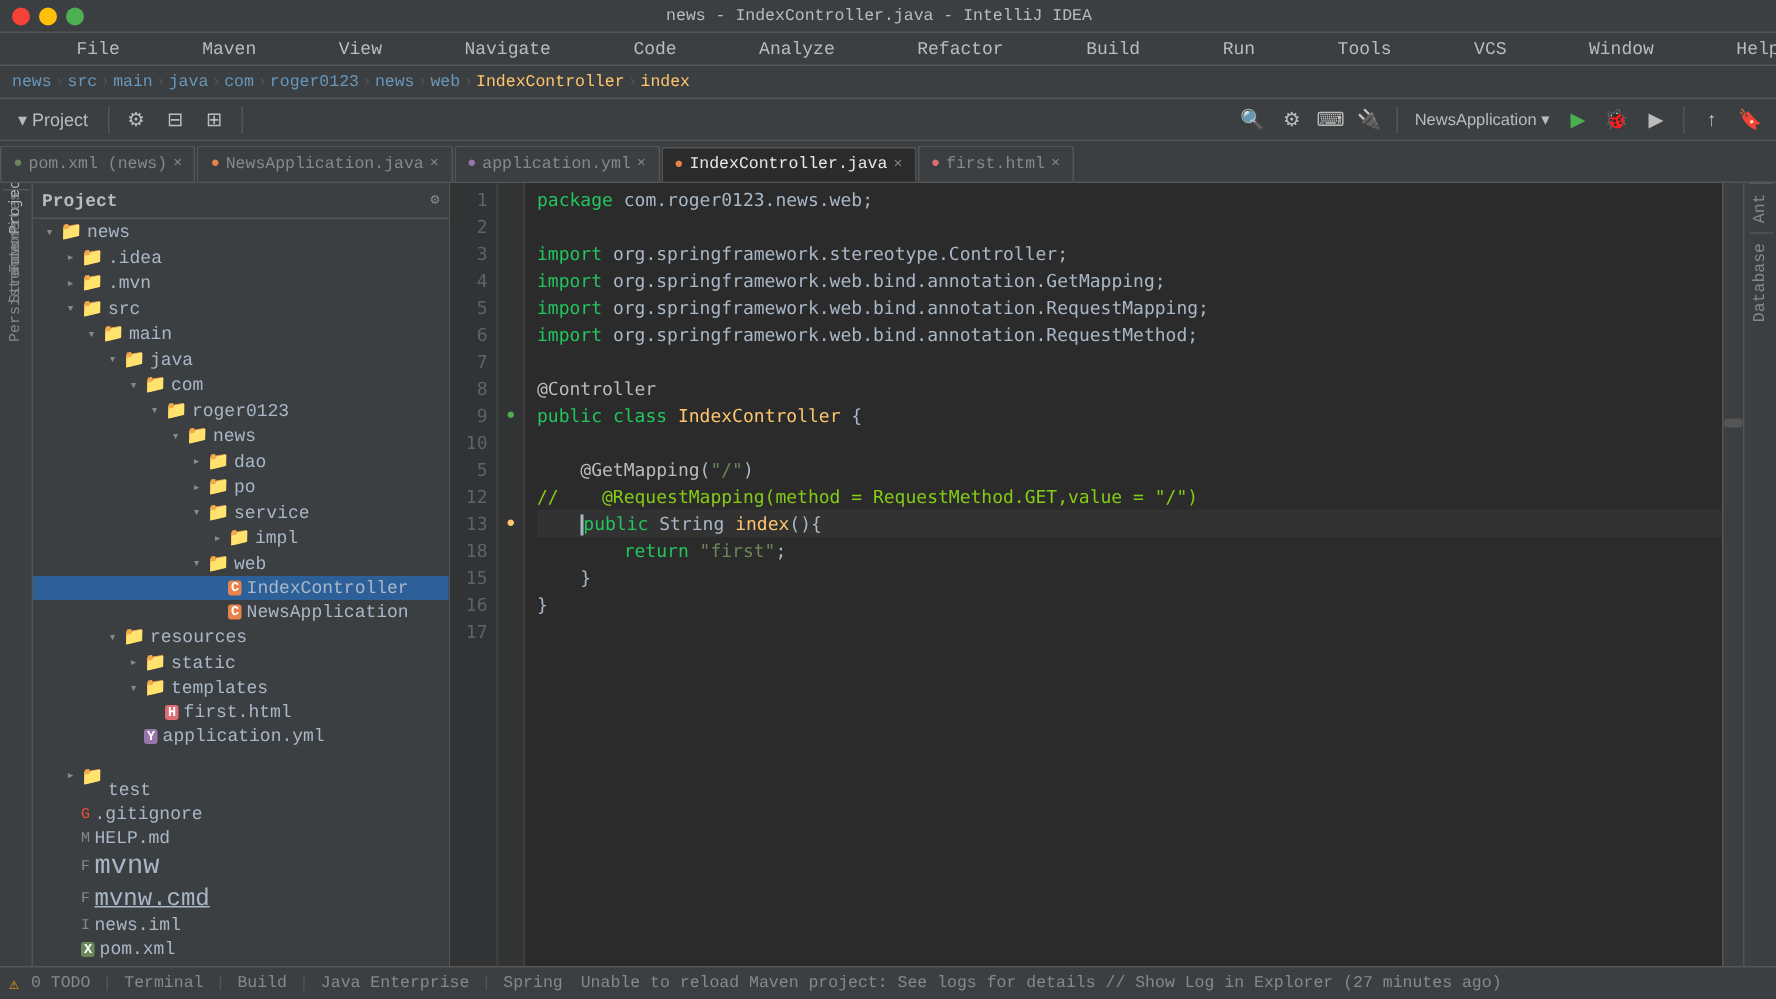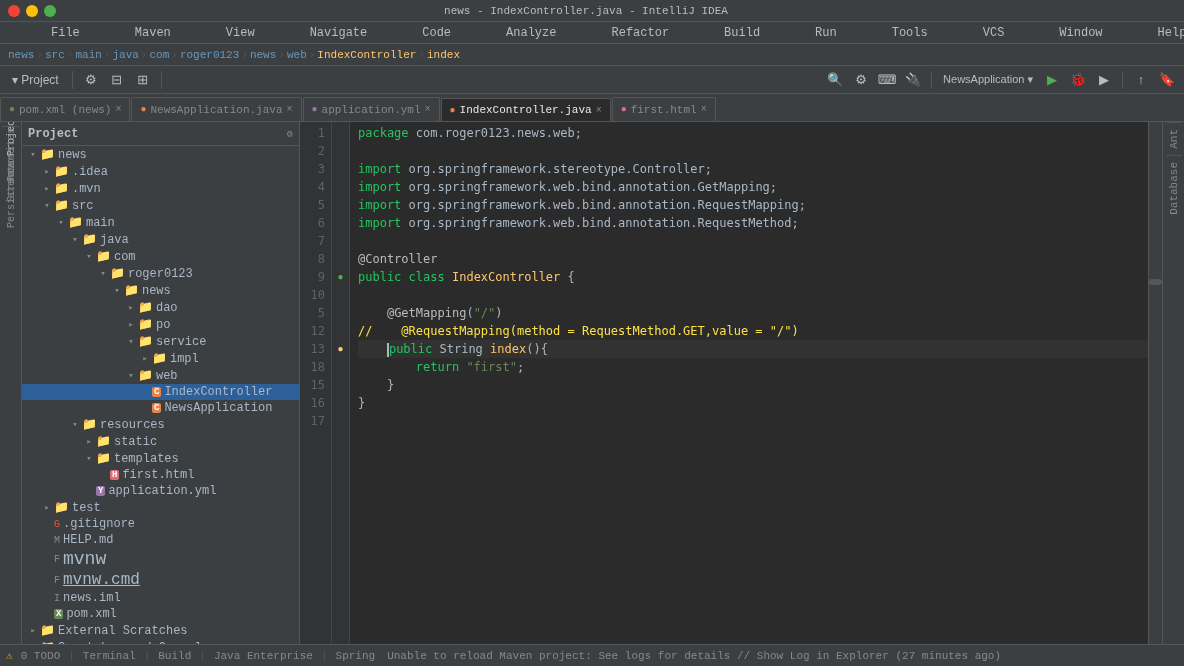--- a/index.html
+++ b/index.html
@@ -213,21 +213,21 @@
       padding: 2px 0 2px 8px;
       line-height: 1.5;
       font-size: 12px;
     }
     #code-view::-webkit-scrollbar { height: 8px; width: 8px; }
     #code-view::-webkit-scrollbar-track { background: #3c3f41; }
     #code-view::-webkit-scrollbar-thumb { background: #555; }
     .kw { color: #22c55e; }
     .annotation { color: #bbb; }
     .string { color: #6a8759; }
-    .comment { color: #fde047; }
+    .comment { color: #84cc16; }
     .type { color: #a9b7c6; }
     .fn { color: #ffc66d; }
     .pkg { color: #a9b7c6; }
     .cls { color: #ffc66d; }
     .cursor { display: inline-block; width: 2px; height: 14px; background: #a9b7c6; vertical-align: middle; }
 
     
     #statusbar {
       background: #3c3f41;
       height: 22px;
@@ -472,21 +472,21 @@
           <span style="font-size:12px;">first.html</span>
         </div>
         <div class="tree-item" style="padding-left: 60px;">
           <span style="width:14px;display:inline-block;"></span>
           <span style="background:#9876aa;color:#fff;font-size:9px;font-weight:bold;padding:0 2px;margin-right:3px;border-radius:2px;">Y</span>
           <span style="font-size:12px;">application.yml</span>
         </div>
         <div class="tree-item" style="padding-left: 18px;">
           <span style="color:#888;font-size:9px;width:14px;display:inline-block;text-align:center;">▸</span>
           <span style="color:#daa520;font-size:12px;margin-right:3px;">📁</span>
-          <span style="font-size:12px;">test</span>
+          <span style="font-size:12px;margin-top:20px;">test</span>
         </div>
         <div class="tree-item" style="padding-left: 18px;">
           <span style="width:14px;display:inline-block;"></span>
           <span style="color:#f05033;font-size:10px;margin-right:3px;">G</span>
           <span style="font-size:12px;">.gitignore</span>
         </div>
         <div class="tree-item" style="padding-left: 18px;">
           <span style="width:14px;display:inline-block;"></span>
           <span style="color:#888;font-size:10px;margin-right:3px;">M</span>
           <span style="font-size:12px;">HELP.md</span>

